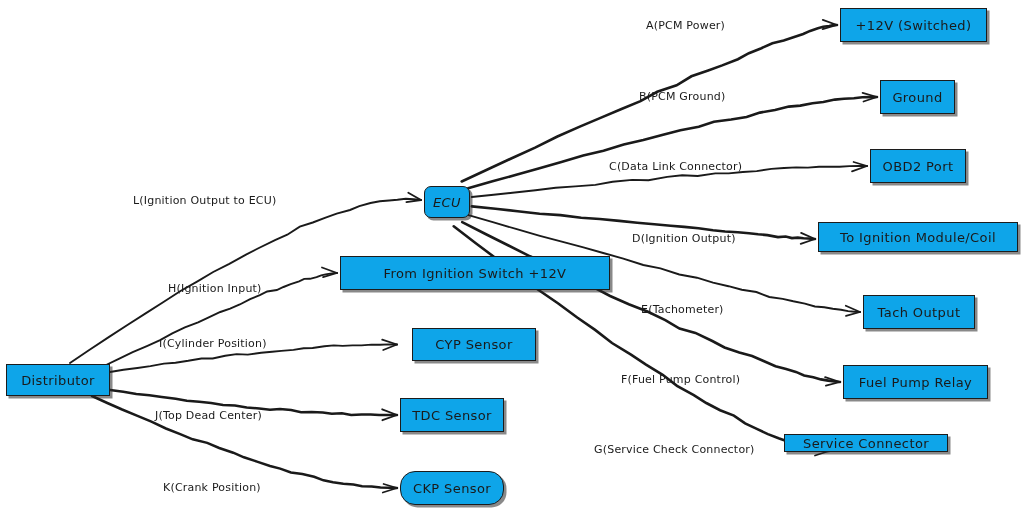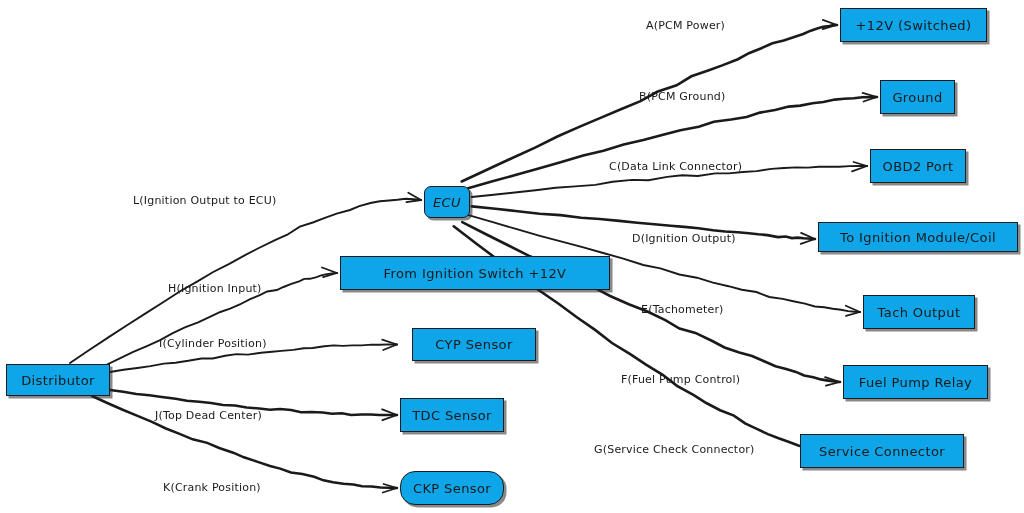--- a/index.html
+++ b/index.html
@@ -127,21 +127,21 @@
       </div>
       <div class="node" style="left: 818px; top: 222px; width: 200px; height: 30px;">
         <span>To Ignition Module/Coil</span>
       </div>
       <div class="node" style="left: 863px; top: 295px; width: 112px; height: 34px;">
         <span>Tach Output</span>
       </div>
       <div class="node" style="left: 843px; top: 365px; width: 145px; height: 34px;">
         <span>Fuel Pump Relay</span>
       </div>
-      <div class="node" style="left: 800px; top: 434px; width: 164px; height: 34px;">
+      <div class="node" style="left: 784px; top: 434px; width: 164px; height: 18px;">
         <span>Service Connector</span>
       </div>
       <div class="node" style="left: 340px; top: 256px; width: 270px; height: 34px;">
         <span>From Ignition Switch +12V</span>
       </div>
       <div class="node" style="left: 400px; top: 328px; width: 124px; height: 33px; margin-left: 12px;">
         <span>CYP Sensor</span>
       </div>
       <div class="node" style="left: 400px; top: 398px; width: 104px; height: 34px;">
         <span>TDC Sensor</span>

